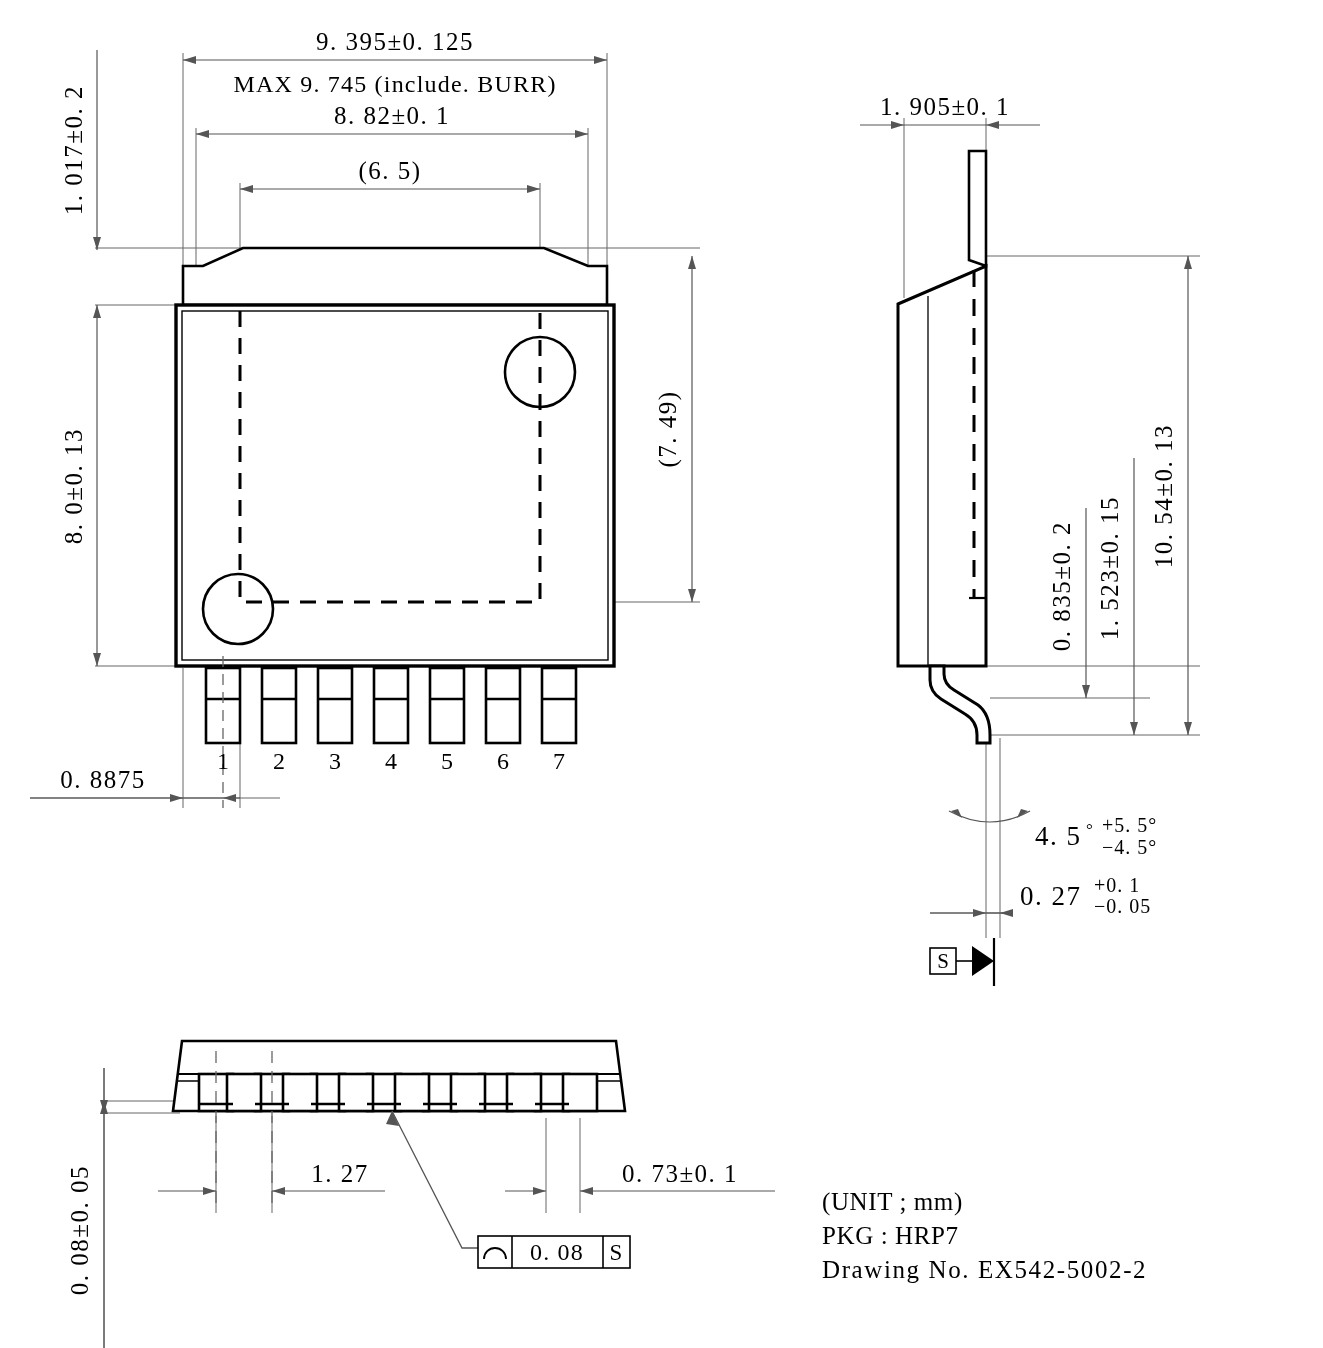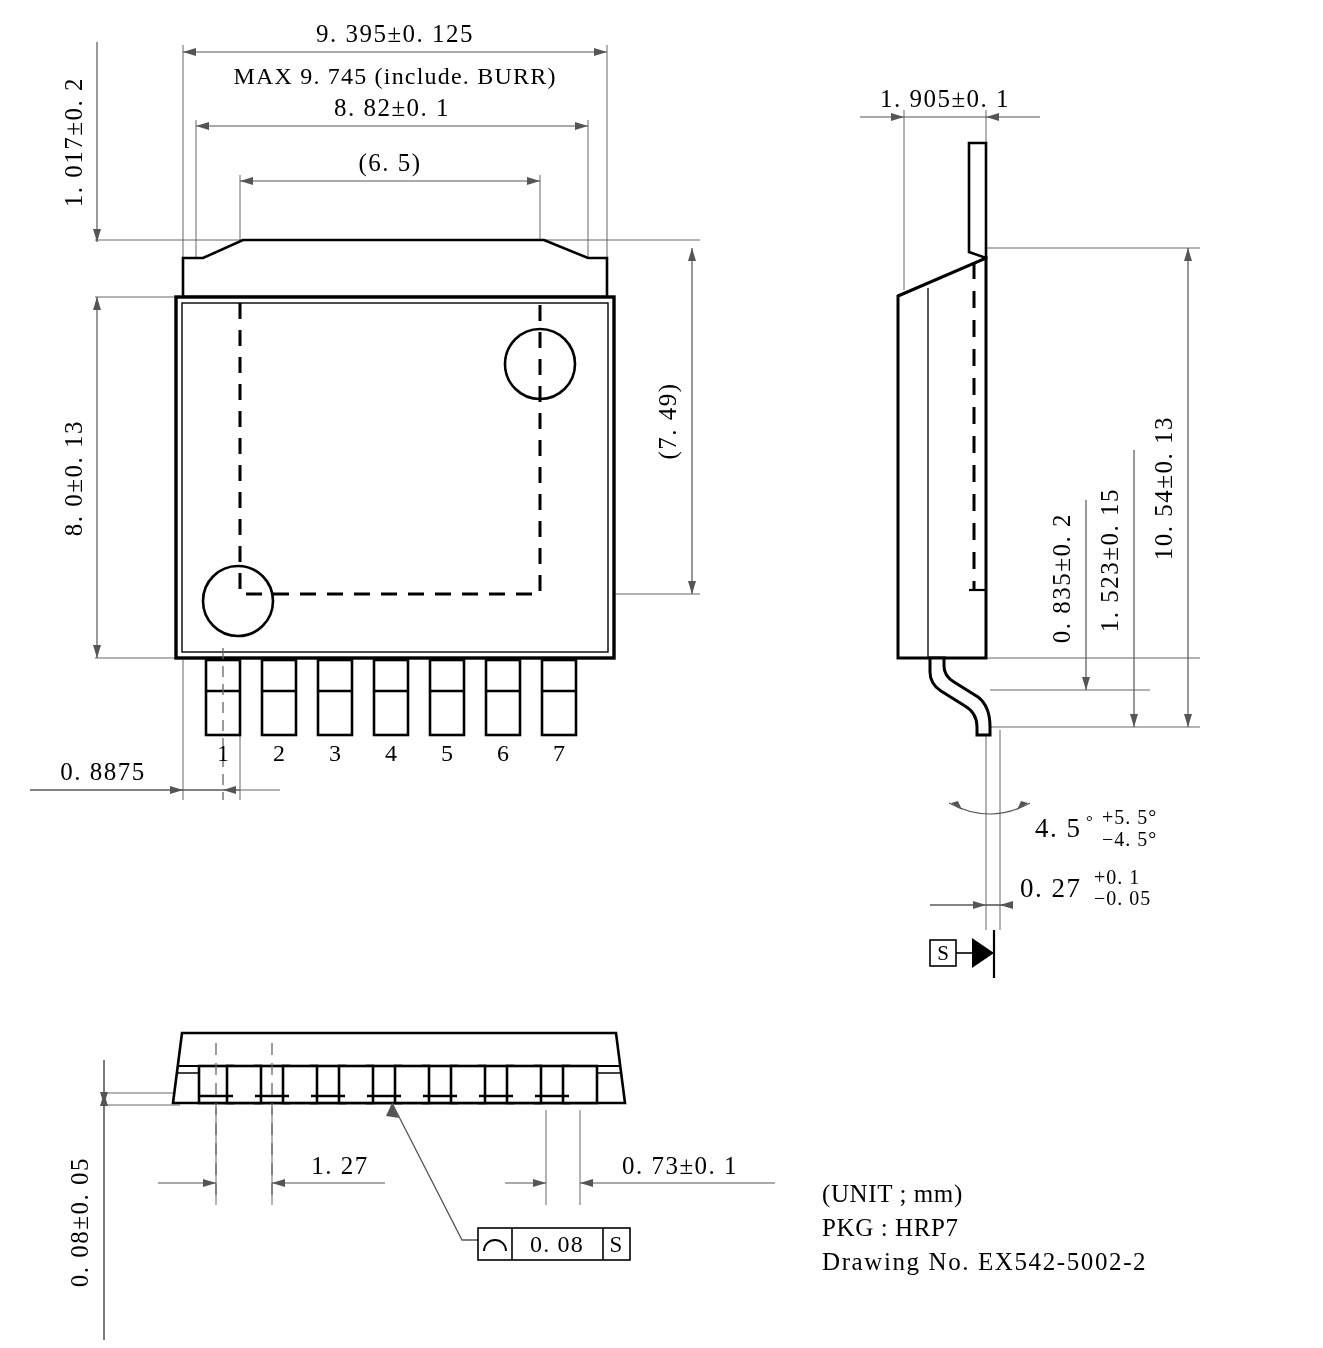--- a/index.html
+++ b/index.html
@@ -1,20 +1,20 @@
 <!DOCTYPE html>
 <html><head>
 <meta charset="utf-8">
 <style>
   html,body{margin:0;padding:0;background:#ffffff;}
   body{
     width:1323px;height:1348px;position:relative;overflow:hidden;
     font-family:"Liberation Serif",serif;color:#000;
   }
-  #sheet{position:absolute;left:0;top:0;width:1323px;height:1128px;}
+  #sheet{position:absolute;left:0;top:8px;width:1323px;height:1128px;}
   svg{display:block;}
   .txt{font-family:"Liberation Serif",serif;fill:#000;}
 </style>
 </head>
 <body>
 
 <div id="sheet">
 <svg width="1323" height="1348" viewBox="0 0 1323 1348" xmlns="http://www.w3.org/2000/svg">
 
   <g>

